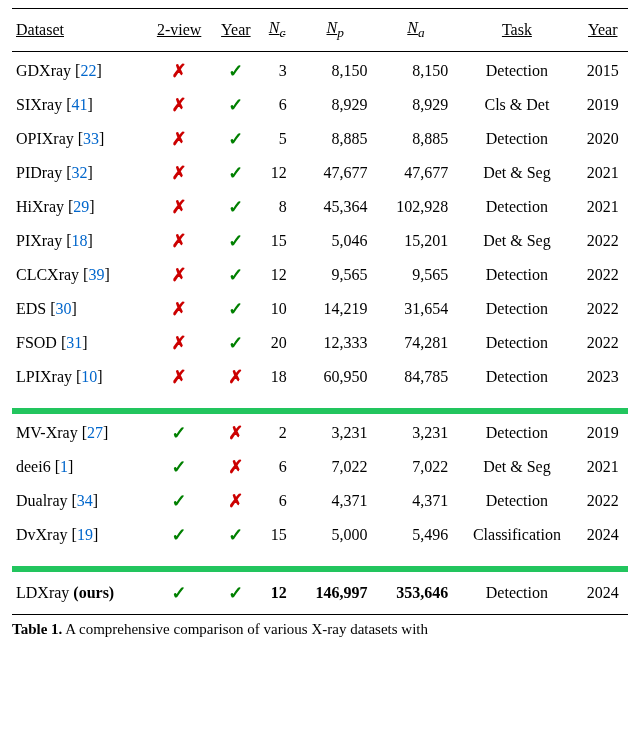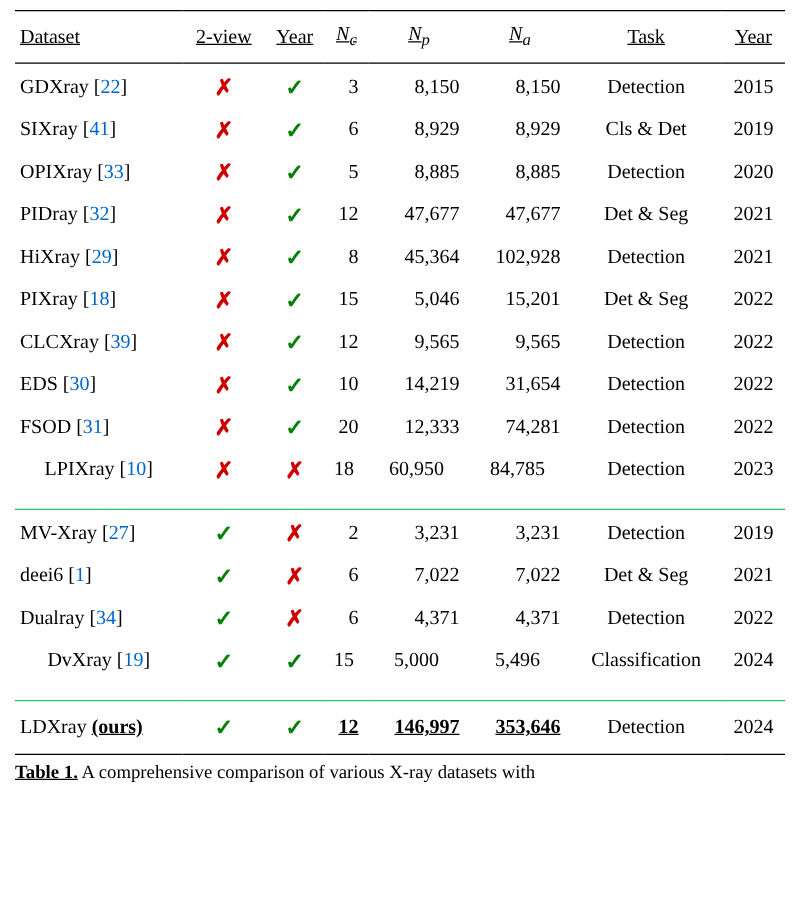--- a/index.html
+++ b/index.html
@@ -41,33 +41,32 @@
       color: #008000;
       font-size: 18px;
       font-weight: bold;
     }
     .cross {
       color: #cc0000;
       font-size: 18px;
       font-weight: bold;
     }
     tr.section-end td {
-      border-bottom: 1px solid #22c55e;
+      border-bottom: 6px solid #22c55e;
       padding-bottom: 20px;
-      text-align: center;
     }
     tr.section-start td {
       padding-top: 8px;
     }
     tr.last-row td {
       border-bottom: 1.5px solid #000;
       padding-top: 10px;
       padding-bottom: 10px;
     }
-    .bold { font-weight: bold; text-decoration: underline; }
+    .bold { font-weight: bold; }
     .italic { font-style: italic; }
     .num-col { text-align: right; padding-right: 8px; }
     th.num-head { text-align: center; }
     .caption {
       margin-top: 6px;
       font-size: 15px;
       text-align: left;
     }
   </style>
 </head>

